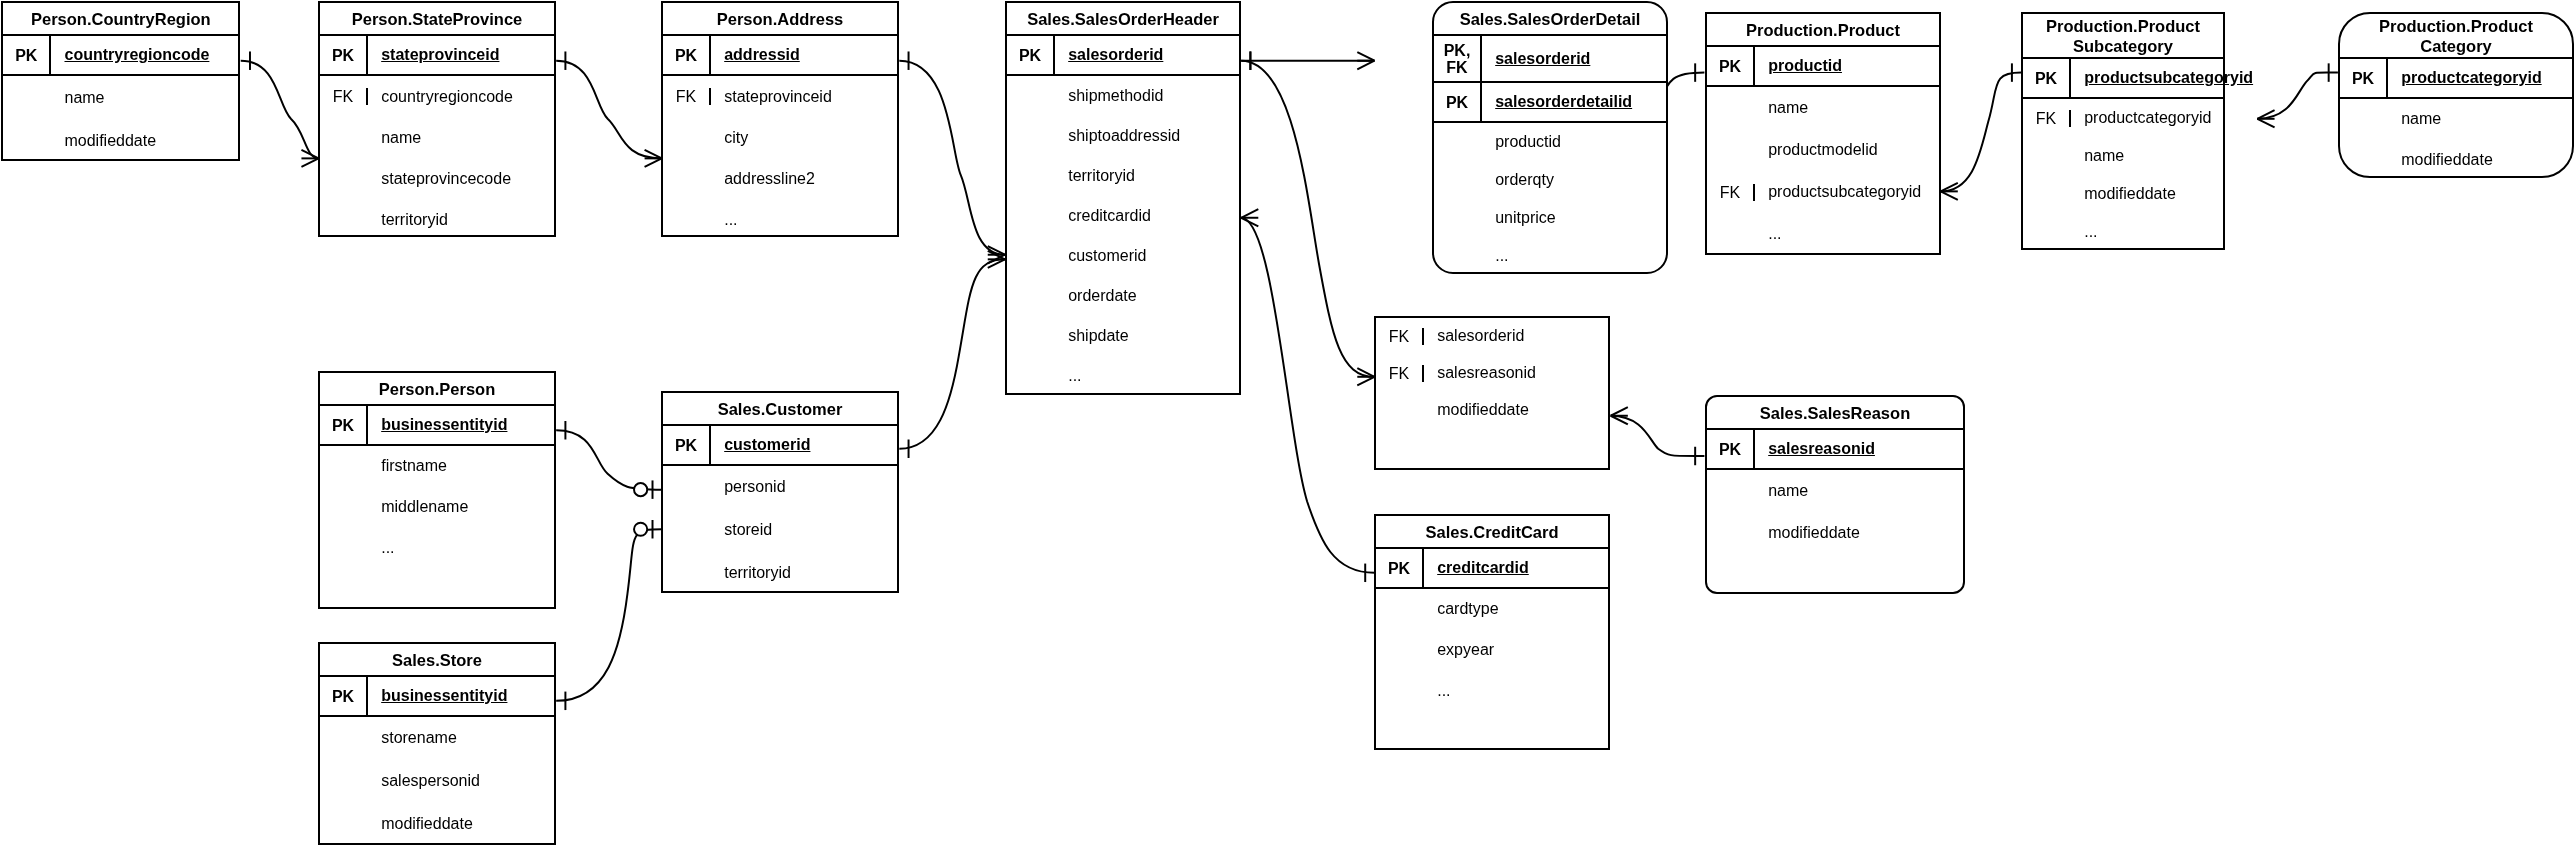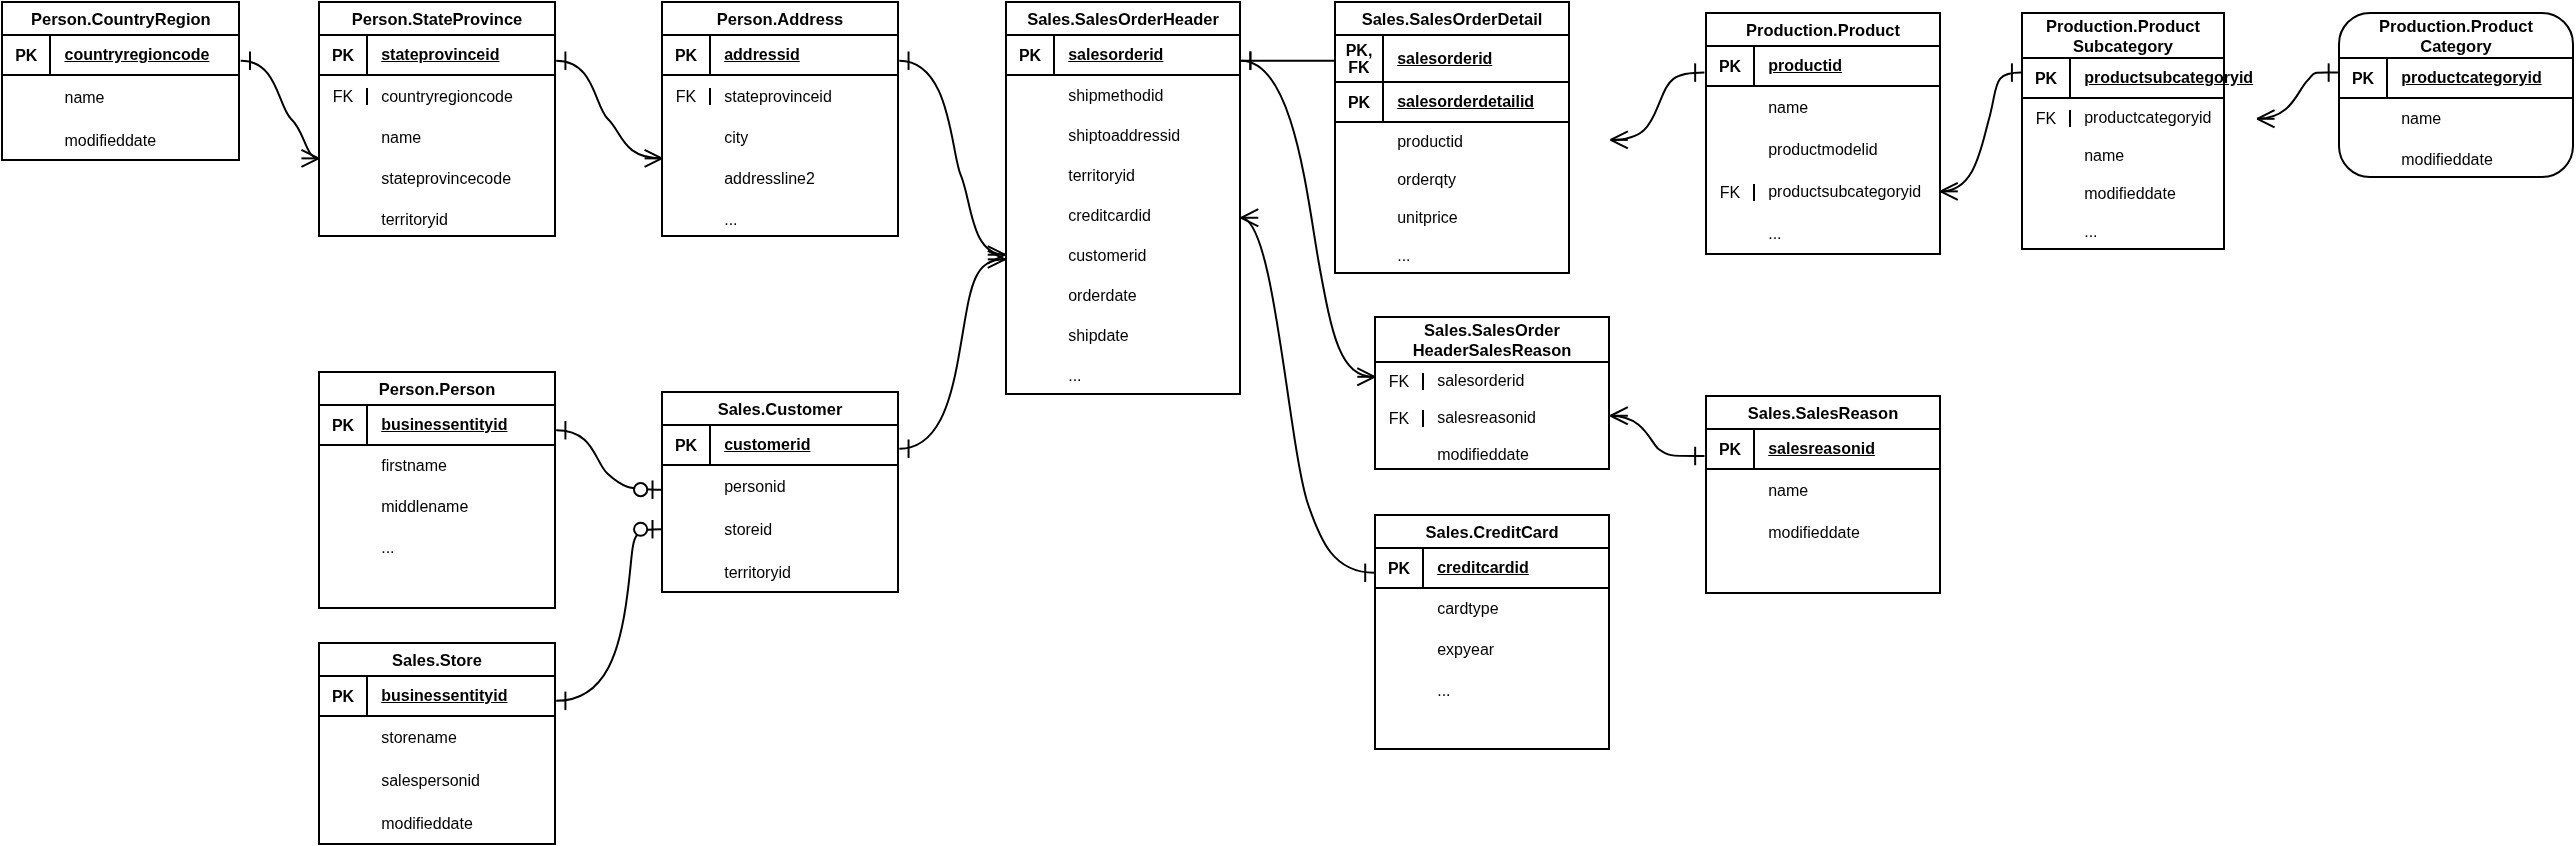--- a/index.html
+++ b/index.html
@@ -281,21 +281,21 @@
         <div class="attr-row" style="height: 40px;">
           <div class="kcell"></div>
           <div class="ncell">shipdate</div>
         </div>
         <div class="attr-row" style="height: 40px;">
           <div class="kcell"></div>
           <div class="ncell">...</div>
         </div>
       </div>
     </div>
-    <div class="entity" style="left: 1334px; top: 1.3px; width: 236px; height: 273px;">
+    <div class="entity" style="left: 1432px; top: 1.3px; width: 236px; height: 273px; border-radius: 21px;">
       <div class="ent-title" style="height: 33px;">Sales.SalesOrderDetail</div>
       <div class="keyblock" style="height: 45px;">
         <div class="attr-row" style="height: 45px;">
           <div class="kcell bold two">PK,
 FK</div>
           <div class="ncell pkname">salesorderid</div>
         </div>
       </div>
       <div class="keyblock" style="height: 38px;">
         <div class="attr-row" style="height: 38px;">
@@ -389,37 +389,36 @@
           <div class="kcell"></div>
           <div class="ncell">name</div>
         </div>
         <div class="attr-row" style="height: 41px;">
           <div class="kcell"></div>
           <div class="ncell">modifieddate</div>
         </div>
       </div>
     </div>
     <div class="entity" style="left: 1374px; top: 316px; width: 236px; height: 154px;">
-      <div class="ent-title" style="height: 45px;">Sales.SalesOrder HeaderSalesReason</div>
       <div class="body-block" style="height: 110px;">
         <div class="attr-row" style="height: 37px;">
           <div class="kcell">FK</div>
           <div class="ncell">salesorderid</div>
         </div>
         <div class="attr-row" style="height: 37px;">
           <div class="kcell">FK</div>
           <div class="ncell">salesreasonid</div>
         </div>
         <div class="attr-row" style="height: 37px;">
           <div class="kcell"></div>
           <div class="ncell">modifieddate</div>
         </div>
       </div>
     </div>
-    <div class="entity" style="left: 1705px; top: 395px; width: 236px; height: 199px;">
+    <div class="entity" style="left: 1705px; top: 395px; width: 260px; height: 199px; border-radius: 12px;">
       <div class="ent-title" style="height: 33px;">Sales.SalesReason</div>
       <div class="keyblock" style="height: 38px;">
         <div class="attr-row" style="height: 38px;">
           <div class="kcell bold">PK</div>
           <div class="ncell pkname">salesreasonid</div>
         </div>
       </div>
       <div class="body-block" style="height: 126px;">
         <div class="attr-row" style="height: 42px;">
           <div class="kcell"></div>

